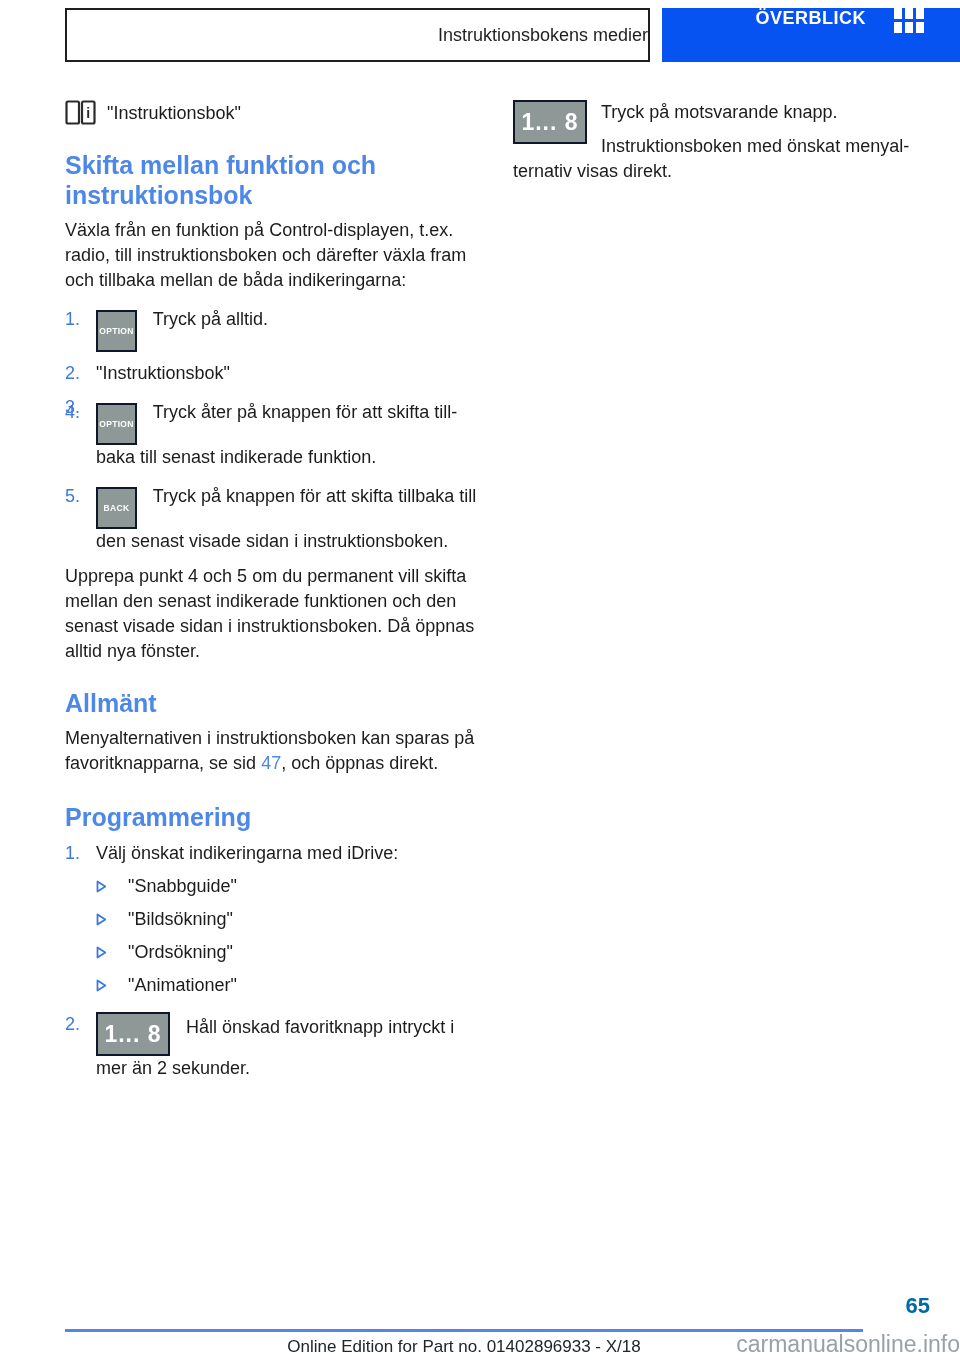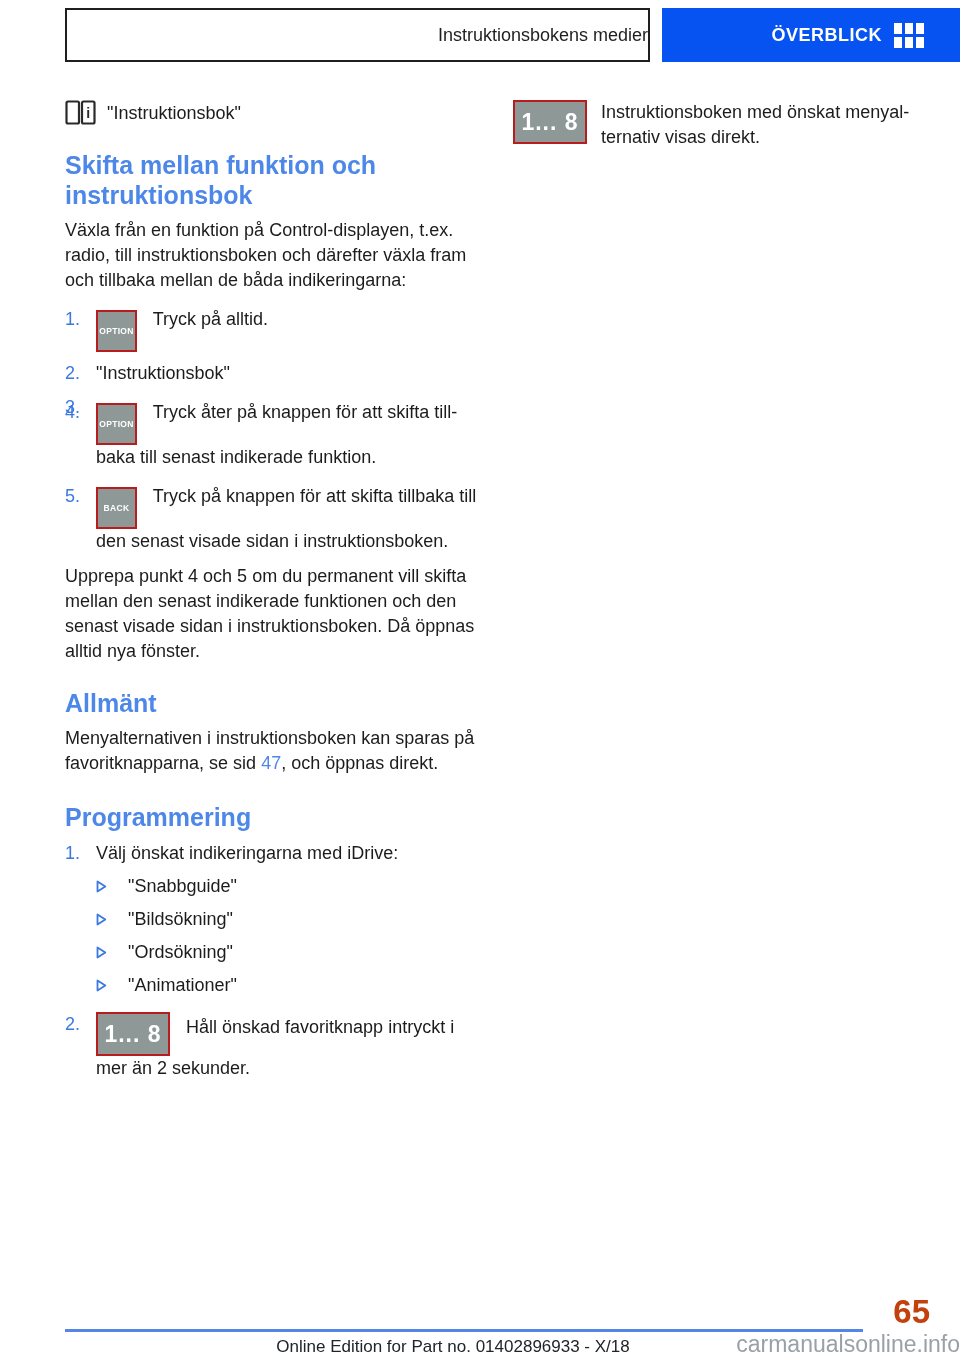--- a/index.html
+++ b/index.html
@@ -10,22 +10,22 @@
   }
 
   
   .hdr-titlebox {
     position:absolute; left:65px; top:8px; width:585px; height:54px;
     border:2px solid #1f1f1f; display:flex; align-items:center; justify-content:flex-end;
     font-size:18px; color:#1f1f1f; background:#fff;
   }
   .hdr-badge {
     position:absolute; left:662px; top:8px; width:298px; height:54px;
-    background:#0653f2; display:flex; align-items:center; justify-content:flex-end;
-    gap:12px; padding-right:36px;
+    background:#0653f2; display:flex; justify-content:flex-end;
+    gap:28px; padding-right:36px;
   }
   .hdr-badge .badge-label { color:#fff; font-weight:bold; font-size:18px; letter-spacing:0.5px; }
   .grid-icon { display:grid; grid-template-columns:repeat(3,8px); grid-template-rows:repeat(2,11px); gap:3px; }
   .grid-icon i { background:#fff; display:block; }
 
   
   .col { position:absolute; top:100px; font-size:18px; line-height:25px; }
   .col-left  { left:65px;  width:418px; }
   .col-right { left:513px; width:430px; }
 
@@ -37,41 +37,41 @@
   .mt10 { margin-top:10px; }
   .mt24 { margin-top:24px; }
   .mt26 { margin-top:26px; }
 
   
   .step { position:relative; padding-left:31px; margin-top:9px; }
   .step .num { position:absolute; left:0; top:0; color:#3b78e0; }
   .step.has-key { margin-top:14px; }
 
   .key {
-    display:inline-block; background:#8e9997; border:2px solid #b91c1c; color:#fff;
+    display:inline-block; background:#8e9997; border:2px solid #0f172a; color:#fff;
     text-align:center; vertical-align:-9px; margin-right:11px;
   }
   .key-sm { width:41px; height:42px; line-height:38px; font-size:8.5px; font-weight:bold; letter-spacing:0.3px; }
   .key-lg { width:74px; height:44px; line-height:40px; font-size:23px; font-weight:bold; letter-spacing:1px; }
 
   .opt-list { margin-left:31px; }
   .opt-row { display:flex; align-items:center; gap:21px; margin-top:8px; }
   .opt-row svg { flex:0 0 auto; }
 
   .link-inline { color:#4d87e8; cursor:pointer; }
 
   
   .exec-head { margin-bottom:16px; }
   .exec-block p { margin:0 0 9px 0; }
   .key-float { float:left; margin-right:14px; vertical-align:baseline; }
 
   
-  .page-num { position:absolute; top:1293px; right:30px; font-size:33px; font-weight:bold; color:#c2410c;text-align:right; }
+  .page-num { position:absolute; top:1293px; right:30px; font-size:22px; font-weight:bold; color:#0369a1;text-align:right; }
   .foot-rule { position:absolute; left:65px; top:1329px; width:798px; height:3px; background:#5585e5; }
-  .foot-edition { position:absolute; left:54px; top:1337px; width:798px; text-align:center; font-size:17px; color:#20252b; }
+  .foot-edition { position:absolute; left:65px; top:1337px; width:798px; text-align:center; font-size:17px; color:#20252b; }
   .foot-watermark { position:absolute; right:0px; top:1331px; font-size:23px; color:#98a0a8; }
 </style>
 </head>
 <body>
 
 <div class="page">
 
   <div class="hdr-titlebox">
     <span>Instruktionsbokens medier</span>
   </div>
@@ -169,20 +169,21 @@
       <span class="num">2.</span>
       <span class="key key-lg">1... 8</span>
       <span>Håll önskad favoritknapp intryckt i mer än 2 sekunder.</span>
     </div>
 
   </div>
 
   <div class="col col-right">
     <div class="exec-block">
       <span class="key key-lg key-float">1... 8</span>
+      <p>Tryck på motsvarande knapp.</p>
       <p>Instruktionsboken med önskat menyal­ternativ visas direkt.</p>
     </div>
   </div>
 
   <div class="page-num">65</div>
   <div class="foot-rule"></div>
   <div class="foot-edition">Online Edition for Part no. 01402896933 - X/18</div>
   <div class="foot-watermark">carmanualsonline.info</div>
 
 </div>

